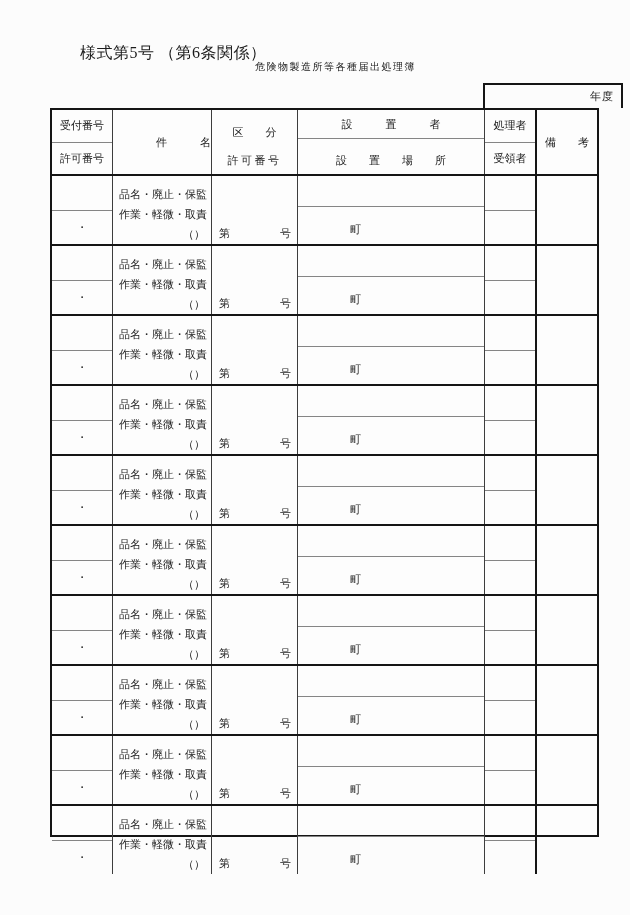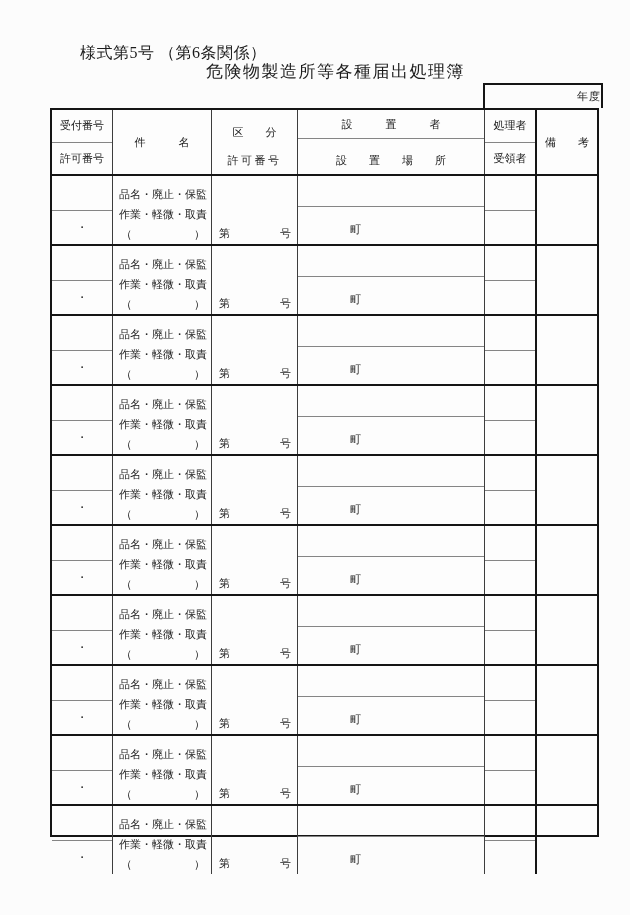--- a/index.html
+++ b/index.html
@@ -23,37 +23,38 @@
     letter-spacing: 0.5px;
     white-space: nowrap;
     margin-left: 20px;
   }
   .doc-title {
     position: absolute;
     left: 50px;
     top: 60px;
     width: 549px;
     text-align: center;
-    font-size: 17px;
+    font-size: 10px;
     letter-spacing: 1.5px;
     transform: translateX(11px);
     white-space: nowrap;
   }
   .nendo-box {
     position: absolute;
     left: 483px;
     top: 83px;
-    width: 120px;
+    width: 140px;
     height: 25px;
     box-sizing: border-box;
     border: 2px solid #151515;
     border-bottom: none;
     display: flex;
     align-items: center;
     justify-content: flex-end;
+    padding-right: 7px;
     font-size: 11px;
     letter-spacing: 1px;
   }
   .register-table {
     position: absolute;
     left: 50px;
     top: 108px;
     width: 549px;
     height: 729px;
     box-sizing: border-box;
@@ -84,21 +85,21 @@
 
   .cell {
     box-sizing: border-box;
     border-right: 1px solid #3d3d3d;
     display: flex;
     flex-direction: column;
     font-size: 11px;
     overflow: hidden;
   }
   .c1 { width: 61px; }
-  .c2 { width: 99px; }
+  .c2 { width: 99px; align-items: flex-end; }
   .c3 { width: 86px; }
   .c4 { width: 187px; gap: 7px; }
   .c5 { width: 52px; border-right: 2px solid #151515; }
   .c6 { width: 60px; border-right: none; }
 
   .half {
     flex: 1 1 0;
     display: flex;
     align-items: center;
     justify-content: center;

